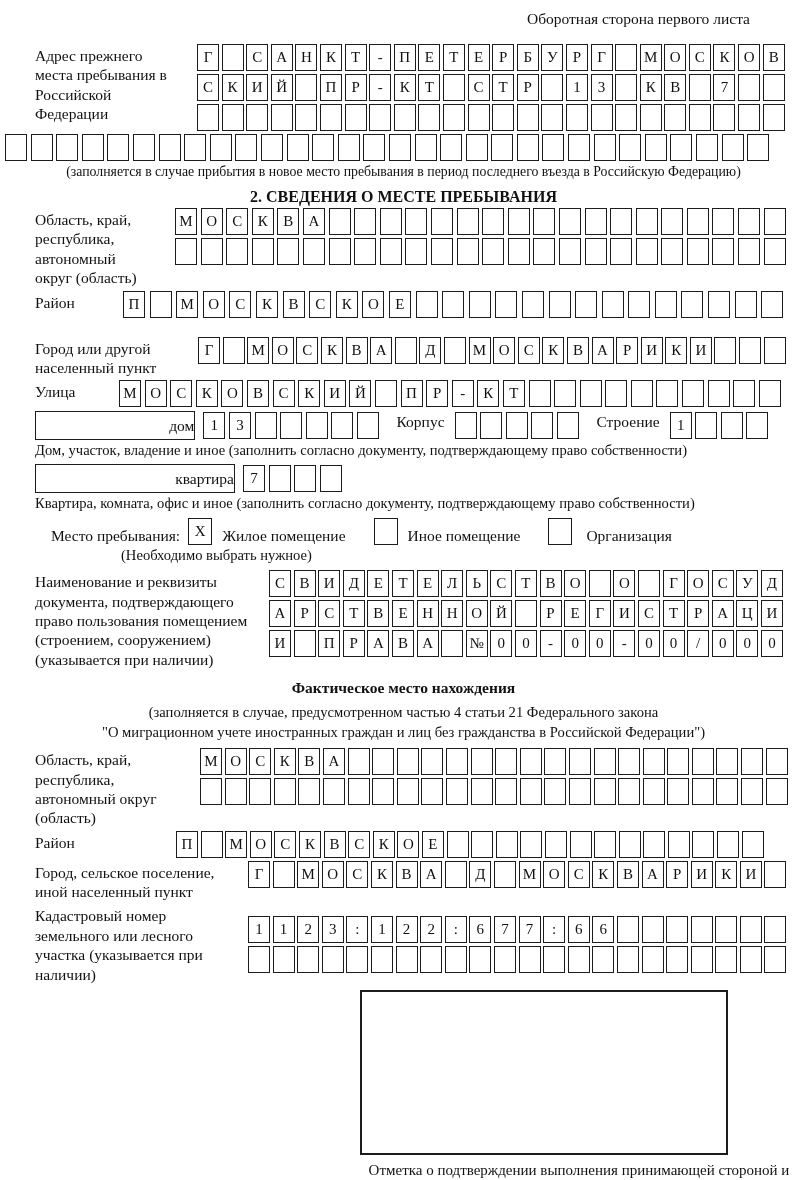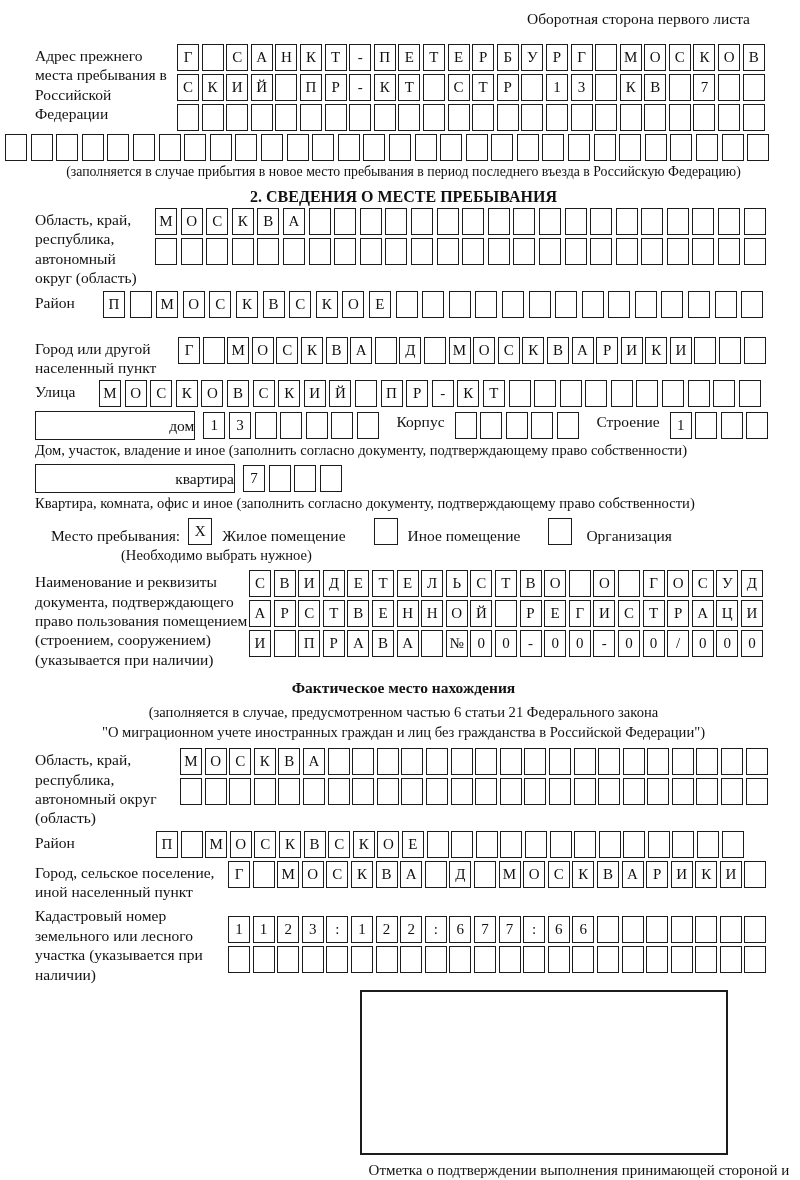--- a/index.html
+++ b/index.html
@@ -1,20 +1,20 @@
 <!DOCTYPE html>
 <html><head>
 <meta charset="utf-8">
 <style>
   html,body{margin:0;padding:0;background:#fff;}
   body{width:800px;height:1180px;overflow:hidden;color:#111;
        font-family:"Liberation Serif","DejaVu Serif",serif;font-size:15.5px;}
   .page{box-sizing:border-box;width:800px;height:1180px;padding:10px 28px 0 35px;}
   .hdr{text-align:right;padding-right:22px;font-size:15.5px;}
-  .frow{display:flex;align-items:flex-start;}
+  .frow{display:flex;align-items:flex-start;gap:20px;}
   .flabel{flex:0 0 auto;line-height:1.25;padding-top:2px;}
   .col{display:flex;flex-direction:column;}
   .cells{display:flex;margin-bottom:3px;}
   .c{flex:0 0 auto;box-sizing:border-box;width:22px;height:27px;border:1.6px solid #1c1c1c;
      margin-right:3.6px;display:flex;align-items:center;justify-content:center;
      font-size:15px;line-height:1;background:#fff;}
   .tight .c{margin-right:2.6px;}
   .wide .c{margin-right:4.6px;}
   .note{font-size:13.8px;text-align:center;margin:0 0 6px;}
   .lnote{font-size:14.6px;margin:1px 0 5px;}
@@ -435,21 +435,21 @@
           <span class="c">0</span>
           <span class="c">/</span>
           <span class="c">0</span>
           <span class="c">0</span>
           <span class="c">0</span>
         </div>
     </div>
   </div>
 
   <div class="h3">Фактическое место нахождения</div>
-  <div class="cnote">(заполняется в случае, предусмотренном частью 6 статьи 21 Федерального закона</div>
+  <div class="cnote">(заполняется в случае, предусмотренном частью 4 статьи 21 Федерального закона</div>
   <div class="cnote" style="margin-bottom:7px">"О миграционном учете иностранных граждан и лиц без гражданства в Российской Федерации")</div>
 
   <div class="frow">
     <div class="flabel" style="width:145px">Область, край, республика, автономный округ (область)</div>
     <div class="col">
       <div class="cells tight">
           <span class="c">М</span>
           <span class="c">О</span>
           <span class="c">С</span>
           <span class="c">К</span>

